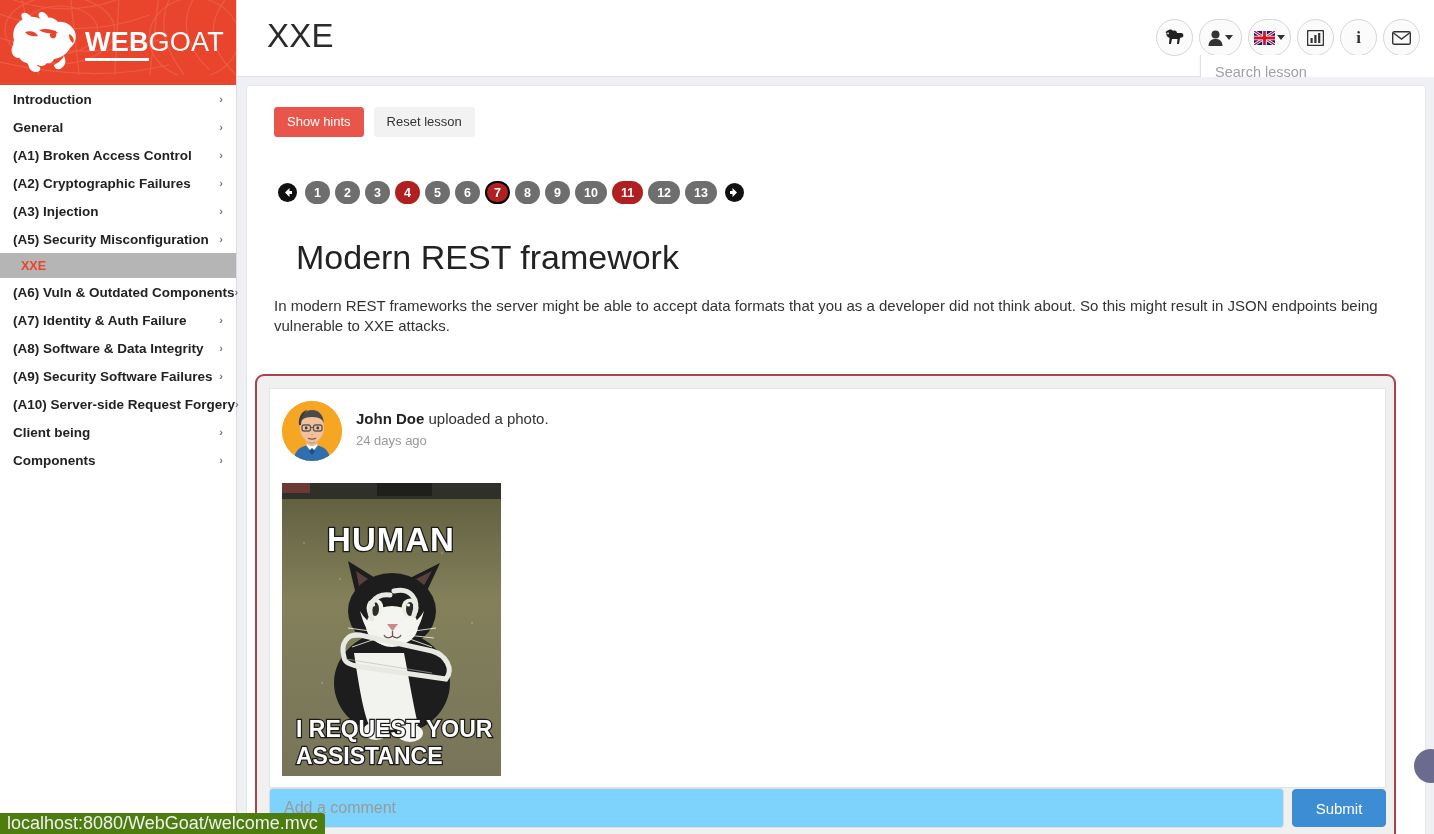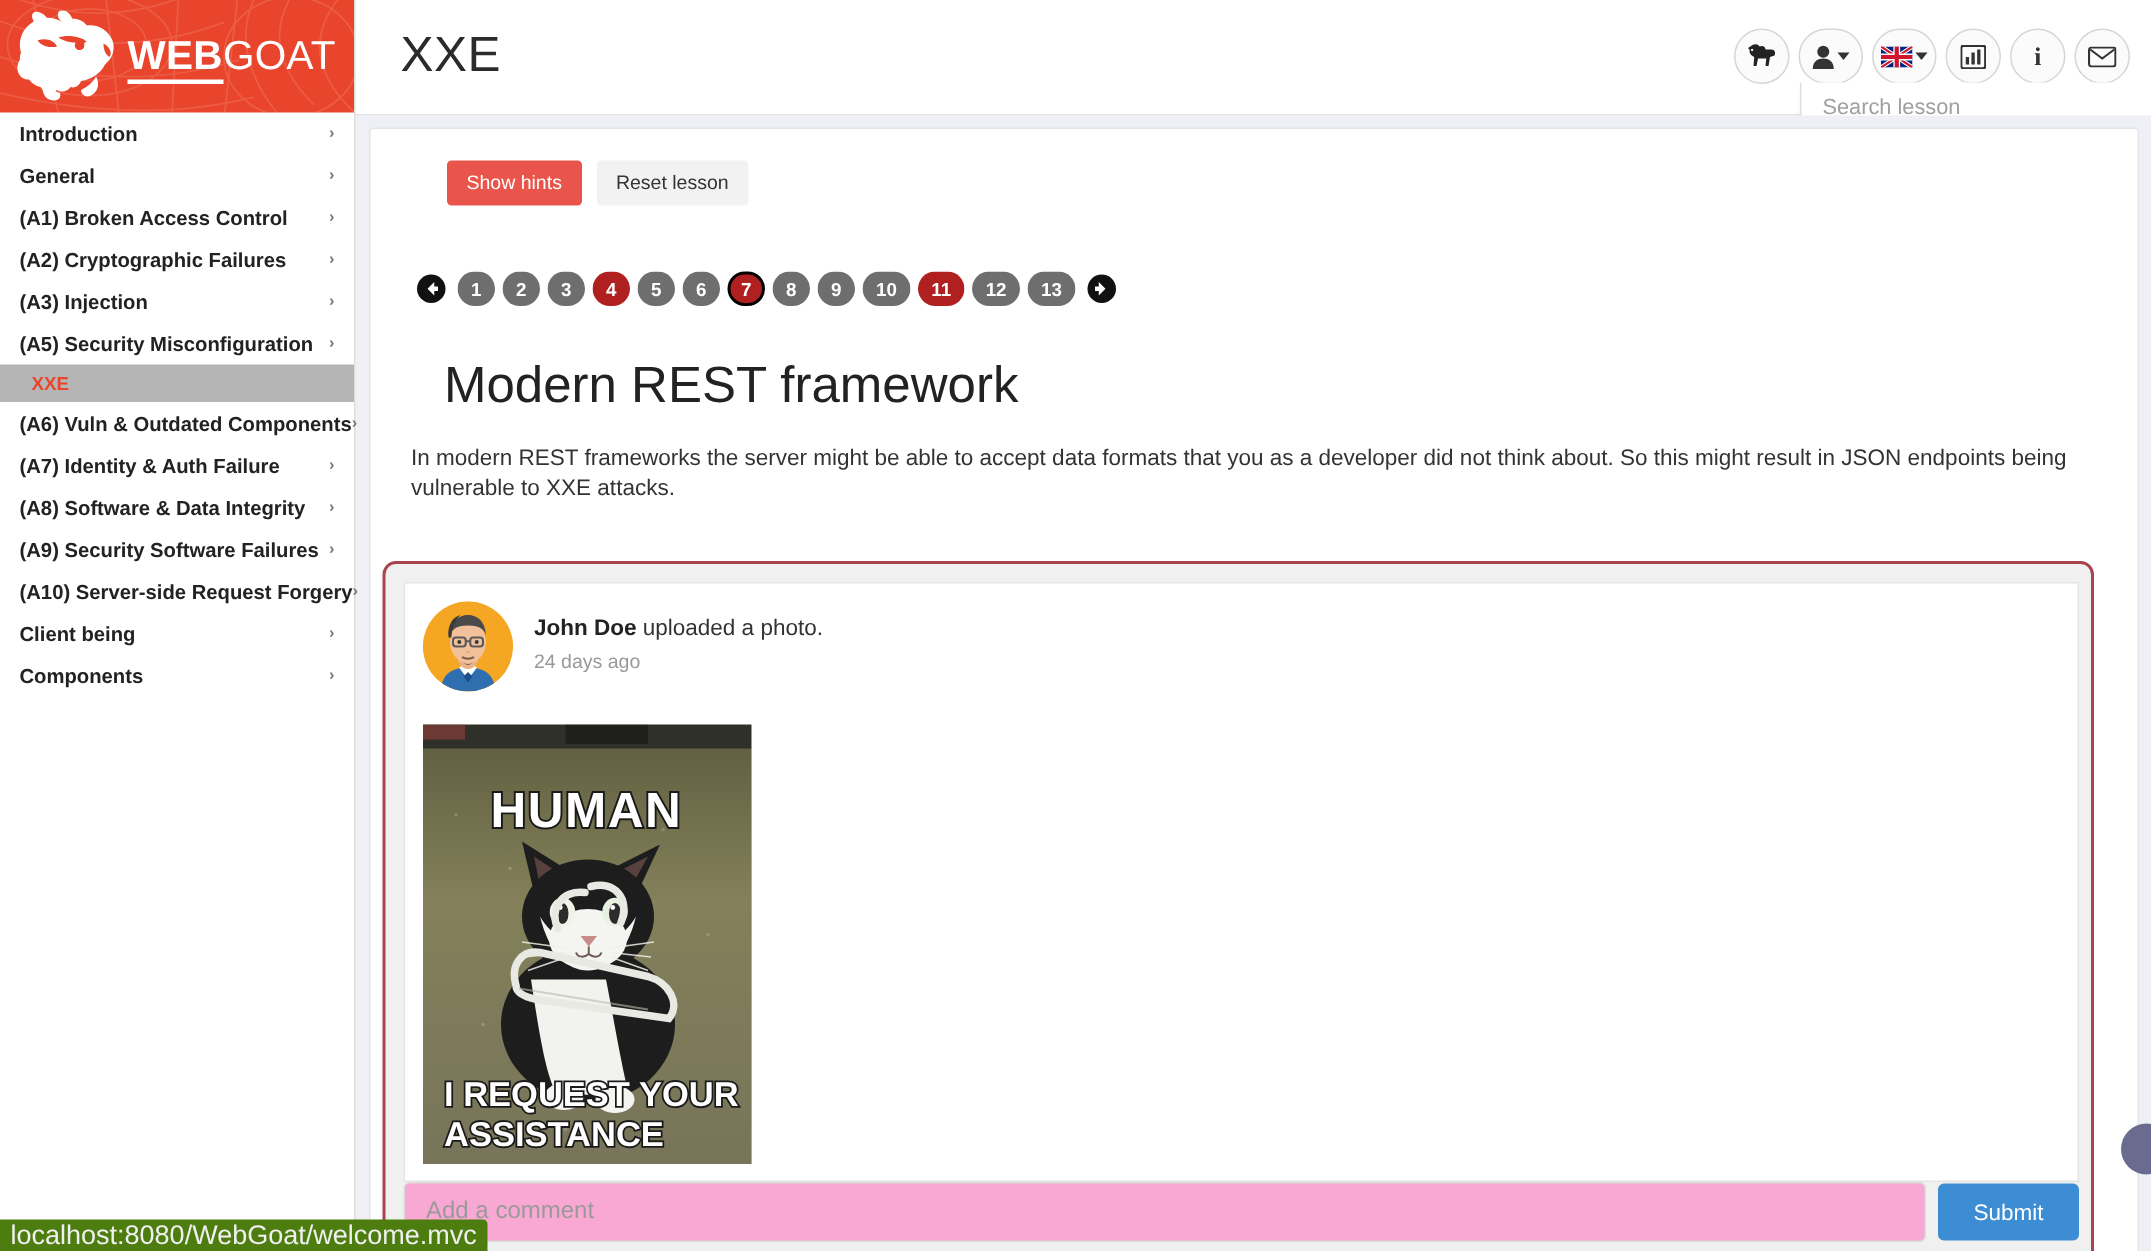--- a/index.html
+++ b/index.html
@@ -15,21 +15,21 @@
   
   #sidebar {
     position: absolute; left: 0; top: 0;
     width: 237px; height: 834px;
     background: #ffffff;
     border-right: 1px solid #dcdcdc;
     z-index: 5;
   }
   #brand {
     position: relative;
-    height: 75px;
+    height: 85px;
     background: #e8452c;
     overflow: hidden;
     display: flex; align-items: center;
   }
   #brand .web-pattern {
     position: absolute; inset: 0;
     opacity: .33;
   }
   #brand .goat {
     position: relative; z-index: 2;
@@ -144,21 +144,21 @@
     position: absolute;
     left: 9px; top: 8px;
     width: 1180px; height: 770px;
     background: #fff;
     border: 1px solid #e5e5e5;
     border-radius: 3px;
   }
 
   .lesson-controls {
     position: absolute; left: 27px; top: 21px;
-    display: flex; gap: 10px; align-items: center; margin-left: 24px;
+    display: flex; gap: 10px; align-items: center;
   }
   .btn {
     font-family: "Liberation Sans", sans-serif;
     font-size: 13px;
     padding: 6px 12px;
     border-radius: 3px;
     border: 1px solid transparent;
     cursor: pointer;
     line-height: 1.2;
   }
@@ -269,21 +269,21 @@
     position: absolute;
     left: 12px; bottom: 10px;
     width: 1117px; height: 48px;
     display: flex; align-items: center; gap: 8px;
   }
   #comment-input {
     flex: 1;
     height: 40px;
     border: 1px solid #dcdcdc;
     border-radius: 4px;
-    background: #f9a8d4;
+    background: #7dd3fc;
     padding: 0 14px;
     font-size: 16px;
     font-family: "Liberation Sans", sans-serif;
     color: #444;
     outline: none;
   }
   #comment-input::placeholder { color: #9a9a9a; }
   #submit-btn {
     width: 94px; height: 38px;
     background: #3c8dd4;

